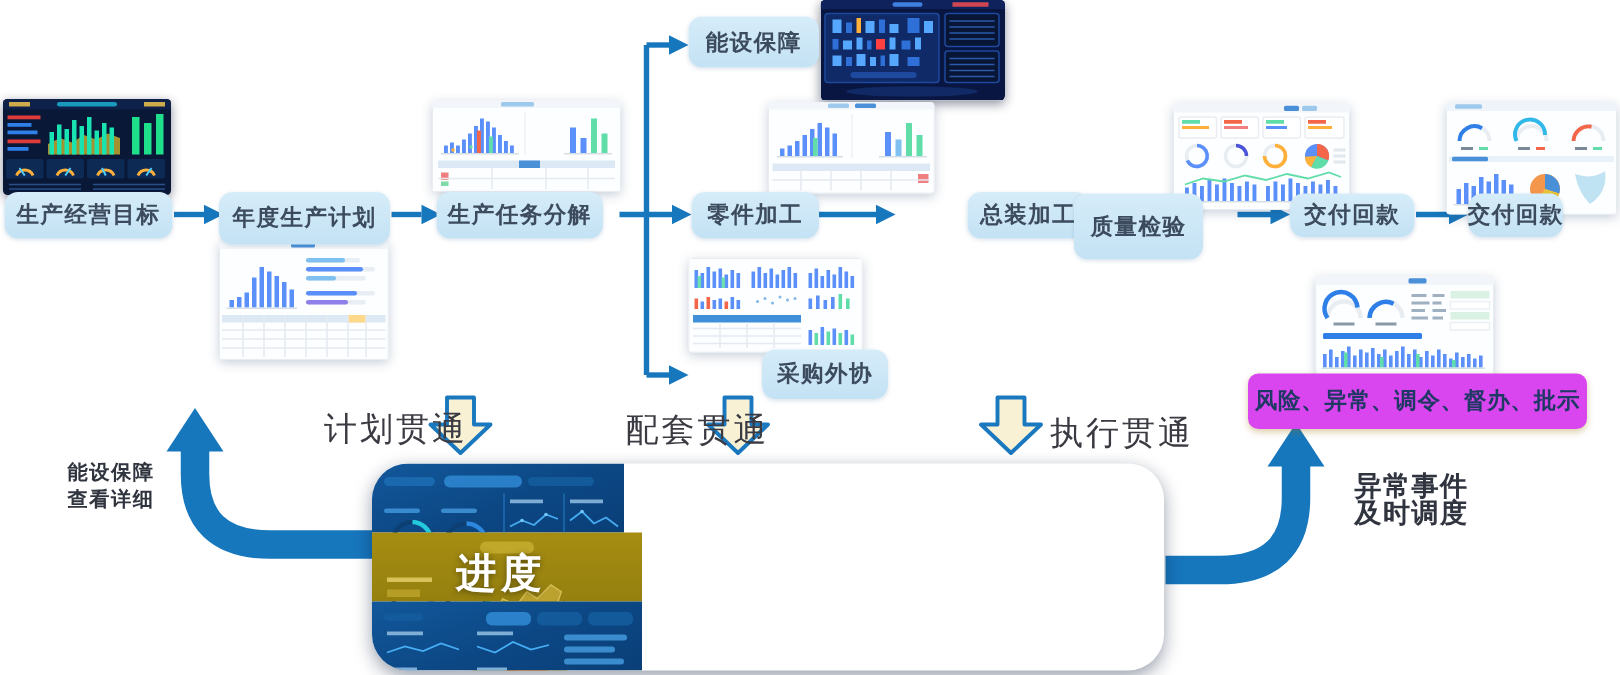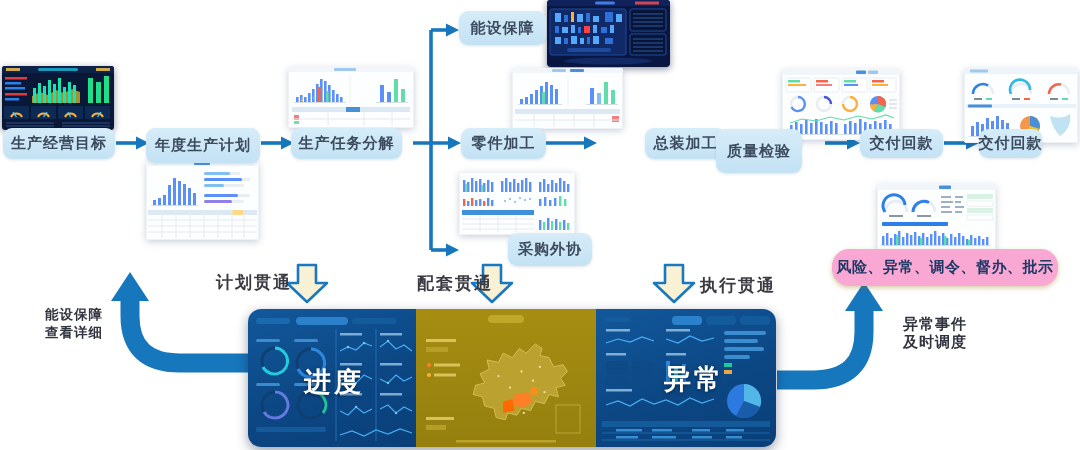--- a/index.html
+++ b/index.html
@@ -16,40 +16,41 @@
     letter-spacing:1px;box-shadow:0 1px 3px rgba(60,100,140,.18);
     white-space:nowrap;
   }
   
   .thumb{position:absolute;border-radius:3px;overflow:hidden;}
   .thumb.light{box-shadow:0 2px 7px rgba(40,70,110,.25);background:#fff;}
   .thumb.dark{box-shadow:0 2px 7px rgba(0,10,40,.45);}
   .thumb svg{display:block;}
   
   .phase{
-    position:absolute;color:#3a3a42;font-weight:700;font-size:17px;
+    position:absolute;color:#3a3a42;font-weight:400;font-size:22px;
     letter-spacing:2px;white-space:nowrap;
   }
   
   .note{
     position:absolute;color:#30343f;font-weight:700;font-size:13.5px;
     line-height:18px;letter-spacing:1px;white-space:nowrap;
   }
   
   .alert{
     position:absolute;display:flex;align-items:center;justify-content:center;
-    background:#f9a8d4;border-radius:17px;color:#1f3864;font-weight:800;
+    background:#d946ef;border-radius:7px;color:#1f3864;font-weight:800;
     font-size:15px;letter-spacing:.5px;box-shadow:0 2px 5px rgba(150,110,0,.35);
     white-space:nowrap;
   }
   
   .bigdash{
     position:absolute;left:248px;top:309px;width:528px;height:138px;
-    border-radius:13px;overflow:hidden;display:flex;
+    border-radius:24px;overflow:hidden;display:flex;
     box-shadow:0 4px 12px rgba(0,20,50,.4);
+    flex-direction:column;
   }
   .sec{position:relative;height:100%;}
   .sec.blue{background:linear-gradient(160deg,#12589b 0%,#0c4784 55%,#0a3f78 100%);}
   .sec.olive{background:linear-gradient(180deg,#a68d12 0%,#95800f 100%);}
   .sec-label{
     position:absolute;color:#ffffff;font-weight:800;font-size:27px;
     letter-spacing:3px;text-shadow:0 1px 4px rgba(0,0,0,.45);z-index:3;
   }
   .sec svg{position:absolute;left:0;top:0;}
 </style>
@@ -634,21 +635,21 @@
 </div>
 
 <span class="phase" style="left:216px;top:271px;z-index:3;">计划贯通</span>
 <span class="phase" style="left:401px;top:272px;z-index:3;padding-left:16px;">配套贯通</span>
 <span class="phase" style="left:700px;top:274px;z-index:3;">执行贯通</span>
 
 <div class="note" style="left:45px;top:306px;z-index:3;">
   <div>能设保障</div>
   <div>查看详细</div>
 </div>
-<div class="note" style="left:903px;top:315px;font-size:15px;z-index:3;">
+<div class="note" style="left:903px;top:315px;font-size:18px;z-index:3;">
   <div>异常事件</div>
   <div>及时调度</div>
 </div>
 
 <div class="alert" style="left:832px;top:249px;width:226px;height:37px;z-index:3;">
   <span>风险、异常、调令、督办、批示</span>
 </div>
 
 <div class="bigdash" style="z-index:2;">
 

